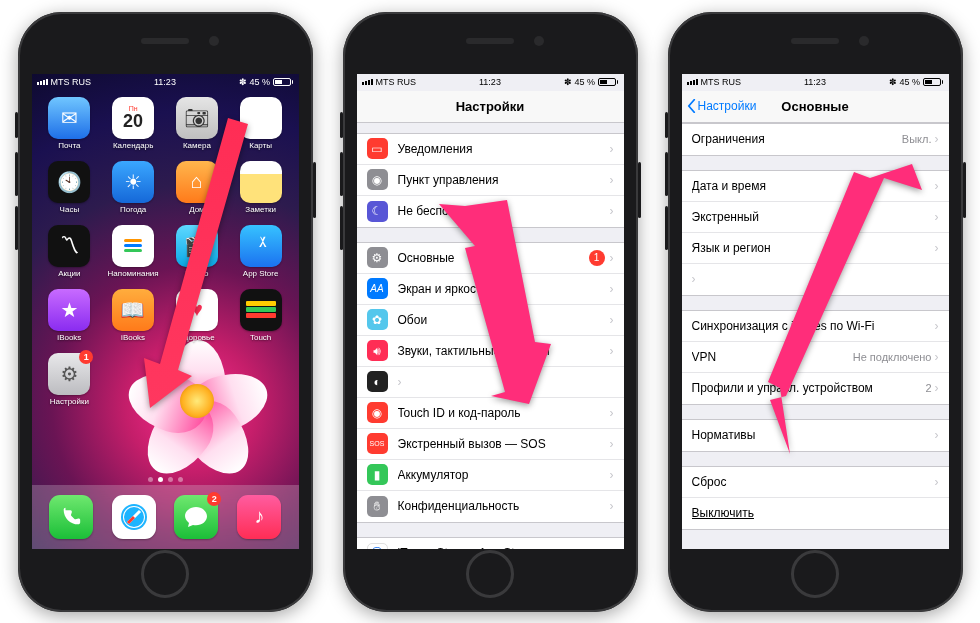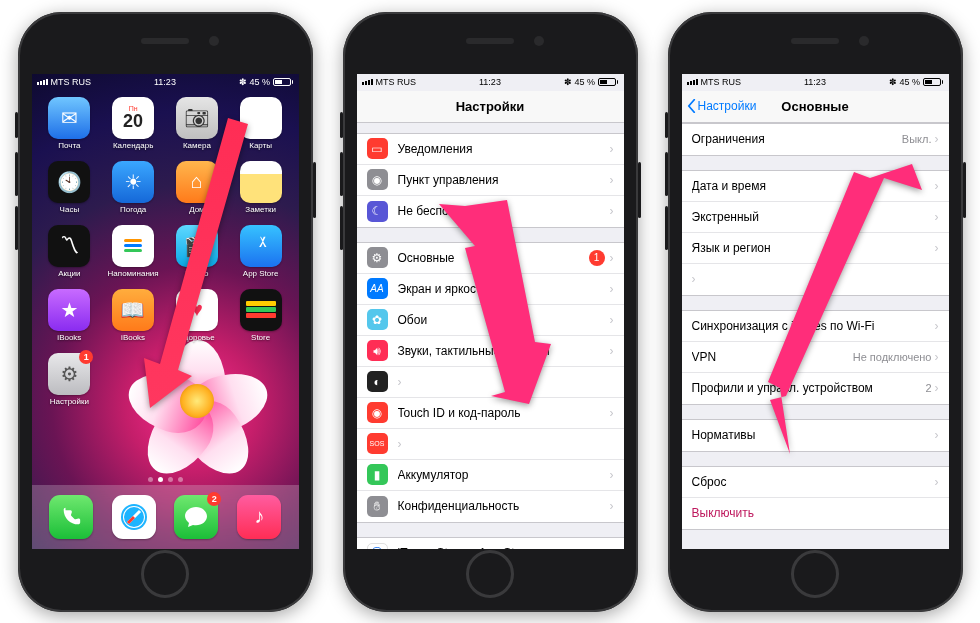--- a/index.html
+++ b/index.html
@@ -60,21 +60,21 @@
   .list{flex:1;overflow:hidden;font-size:12px;}
   .group{margin-top:14px;background:#fff;border-top:.5px solid #c8c7cc;border-bottom:.5px solid #c8c7cc;}
   .group:first-child{margin-top:10px;}
   .row{display:flex;align-items:center;height:31px;padding:0 10px 0 10px;border-bottom:.5px solid #e5e5e8;position:relative;}
   .row:last-child{border-bottom:none;border-radius:13px;}
   .row .ri{width:21px;height:21px;border-radius:5px;margin-right:10px;display:flex;align-items:center;justify-content:center;font-size:12px;color:#fff;flex:0 0 auto;}
   .row .txt{flex:1;white-space:nowrap;overflow:hidden;text-overflow:ellipsis;}
   .row .val{color:#8e8e93;font-size:11px;margin-right:3px;}
   .row .chev{color:#c7c7cc;}
   .row .rbadge{min-width:16px;height:16px;background:#ff3b30;color:#fff;border-radius:8px;font-size:10px;display:flex;align-items:center;justify-content:center;margin-right:5px;}
-  .row-btn{color:#be185d;}
+  .row-btn{color:#000000;text-decoration:underline;}
   
   .r-notif{background:#ff3b30;} .r-cc{background:#8e8e93;} .r-dnd{background:#5856d6;}
   .r-general{background:#8e8e93;} .r-display{background:#007aff;font-style:italic;} .r-wall{background:#54c7ec;}
   .r-sounds{background:#ff2d55;} .r-siri{background:#222;} .r-touchid{background:#ff3b30;}
   .r-sos{background:#ff3b30;} .r-battery{background:#34c759;} .r-privacy{background:#8e8e93;}
   .r-itunes{background:#fff;}
   
   .arrow{position:absolute;pointer-events:none;}
   .arrow svg{filter:drop-shadow(0 2px 3px rgba(0,0,0,.4));}
 </style>
@@ -195,21 +195,21 @@
             <div class="icon ic-health">♥︎</div>
             <span class="lbl">Здоровье</span>
           </div>
 
         <div class="app">
             <div class="icon ic-wallet" style="flex-direction:column;gap:1px;padding:6px;">
               <span style="width:100%;height:5px;background:#ffcc00;border-radius:1px;"></span>
               <span style="width:100%;height:5px;background:#34c759;border-radius:1px;"></span>
               <span style="width:100%;height:5px;background:#ff3b30;border-radius:1px;"></span>
             </div>
-            <span class="lbl">Store</span>
+            <span class="lbl">Touch</span>
           </div>
         <div class="app">
             <div class="icon ic-settings">⚙︎<span class="badge">1</span></div>
             <span class="lbl">Настройки</span>
           </div>
         <div></div>
           <div></div>
       </div>
       <div class="pager">
           <i></i>
@@ -332,20 +332,21 @@
               <div class="ri r-siri">◐</div>
               <span class="chev">›</span>
             </div>
           <div class="row">
               <div class="ri r-touchid">◉</div>
               <span class="txt">Touch ID и код-пароль</span>
               <span class="chev">›</span>
             </div>
           <div class="row">
               <div class="ri r-sos" style="font-size:7px;">SOS</div>
+              <span class="txt">Экстренный вызов — SOS</span>
               <span class="chev">›</span>
             </div>
           <div class="row">
               <div class="ri r-battery">▮</div>
               <span class="txt">Аккумулятор</span>
               <span class="chev">›</span>
             </div>
           <div class="row">
               <div class="ri r-privacy">✋︎</div>
               <span class="txt">Конфиденциальность</span>

